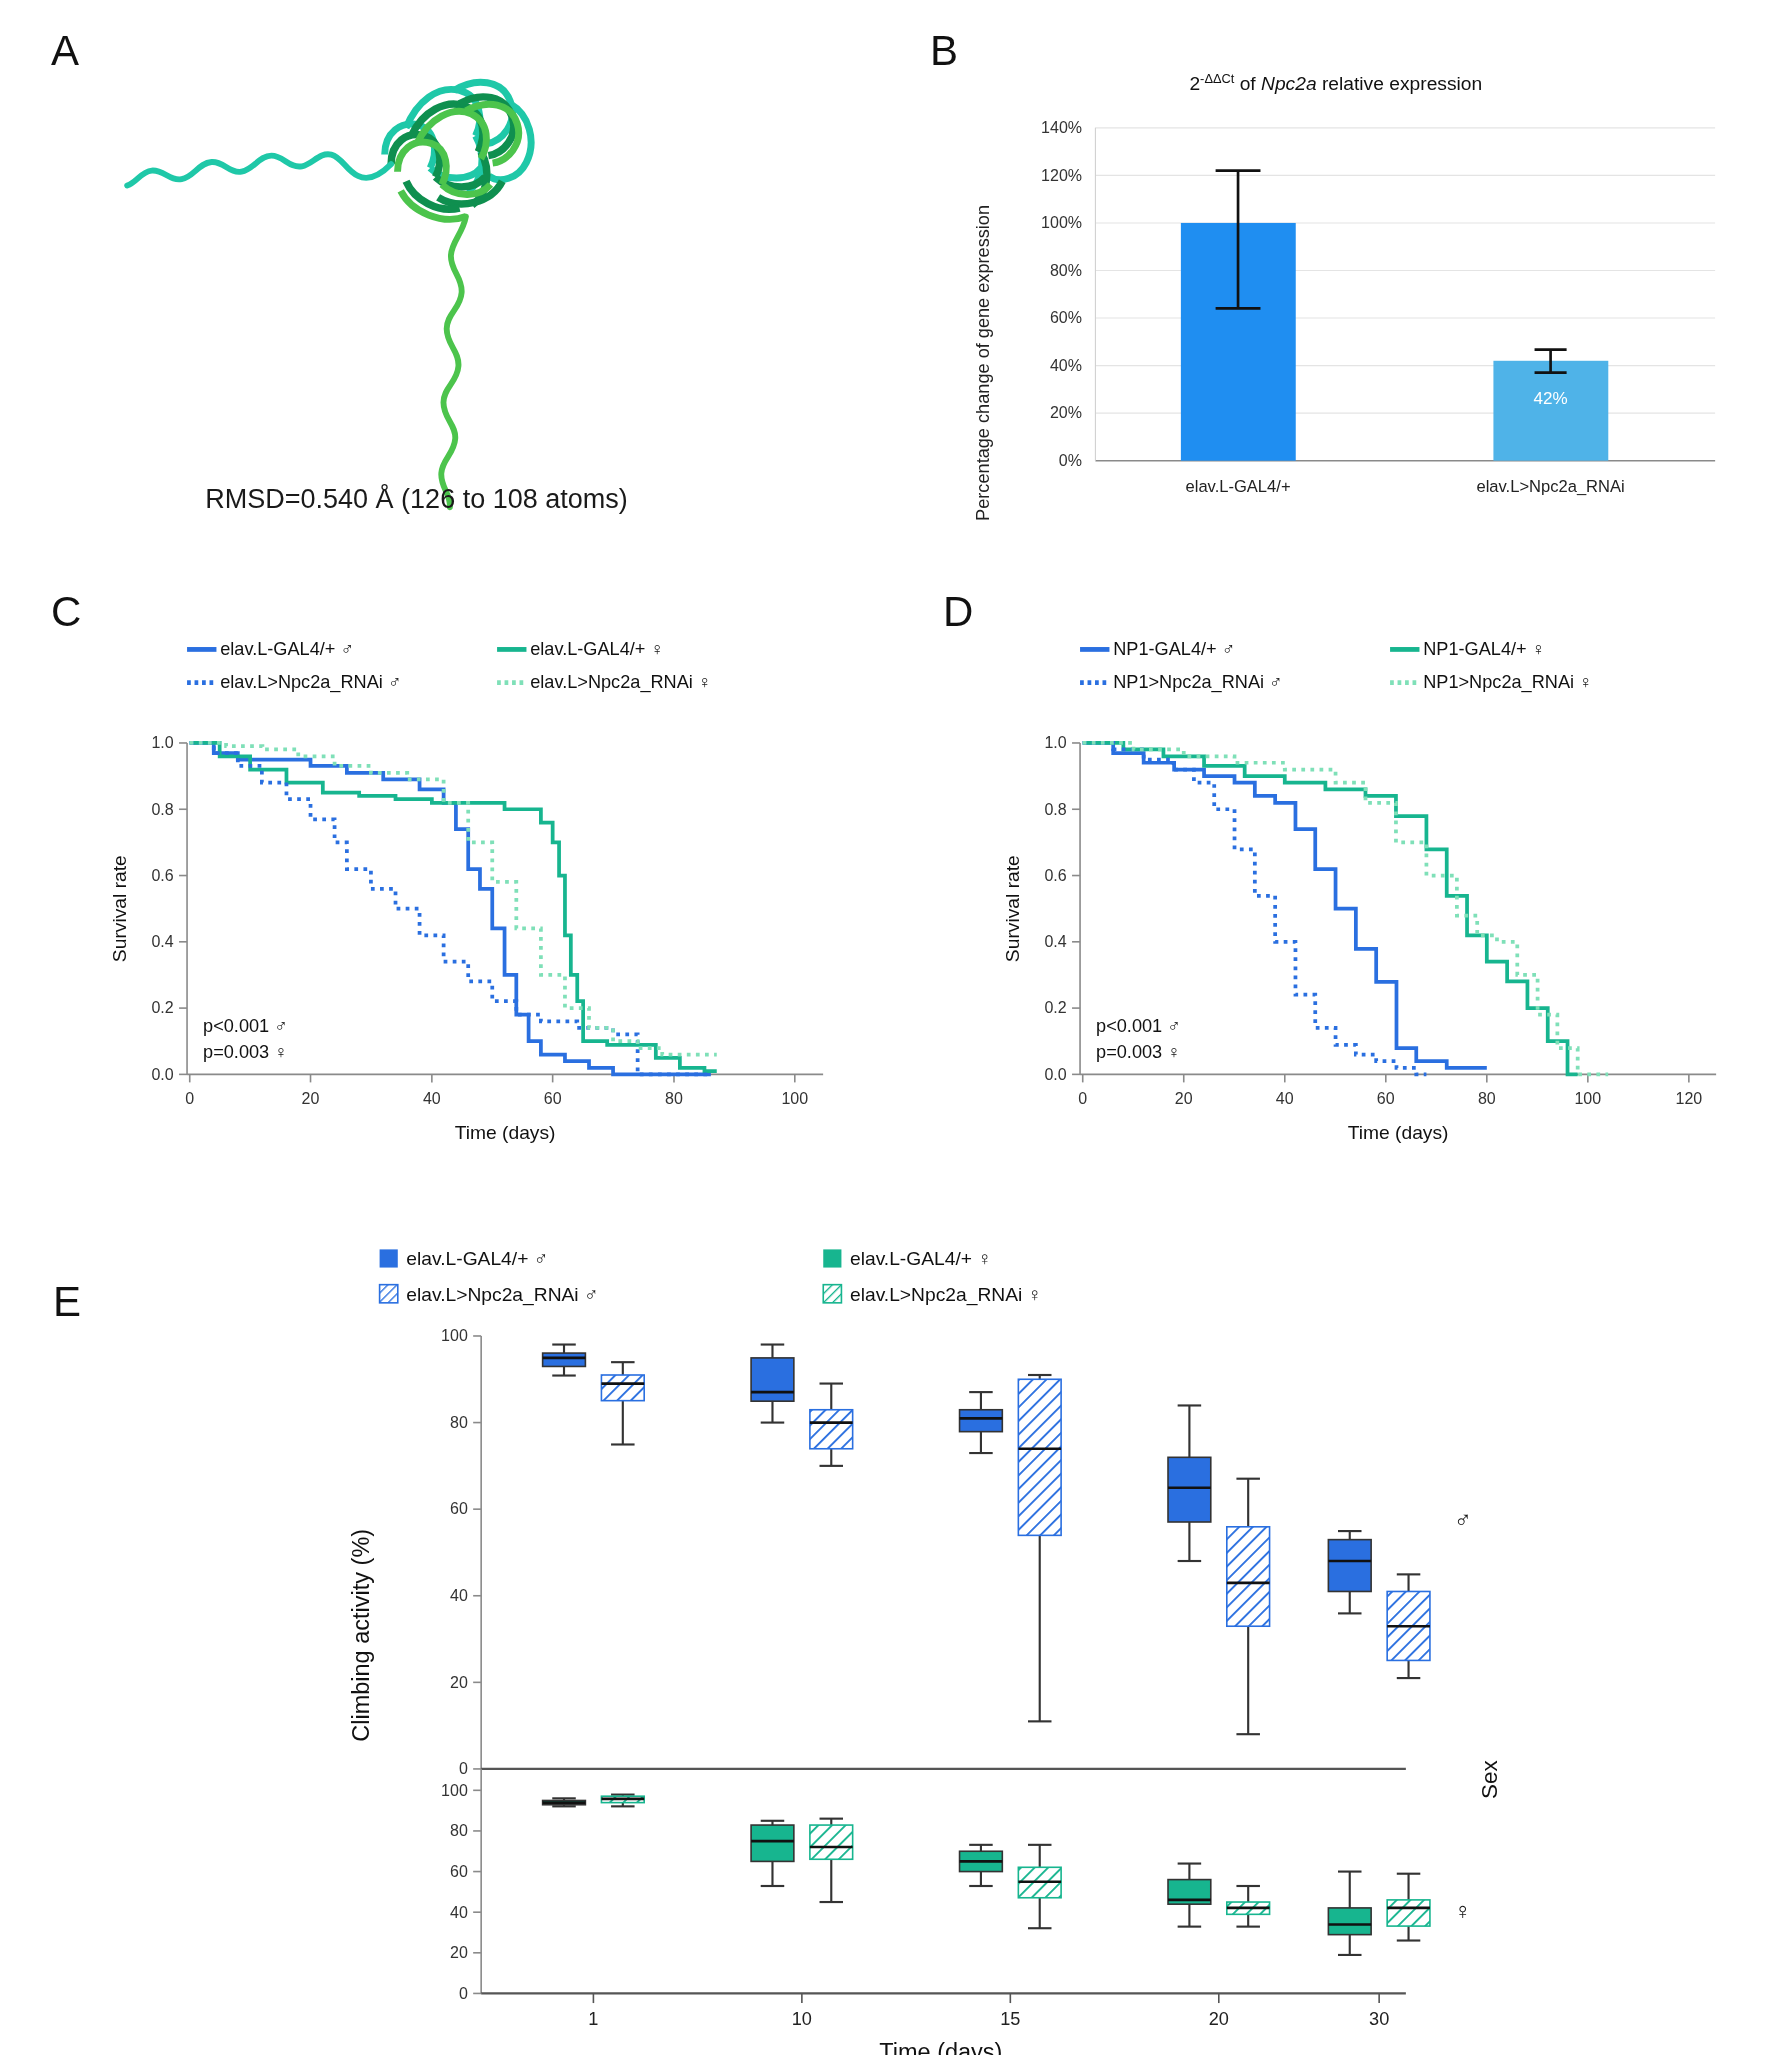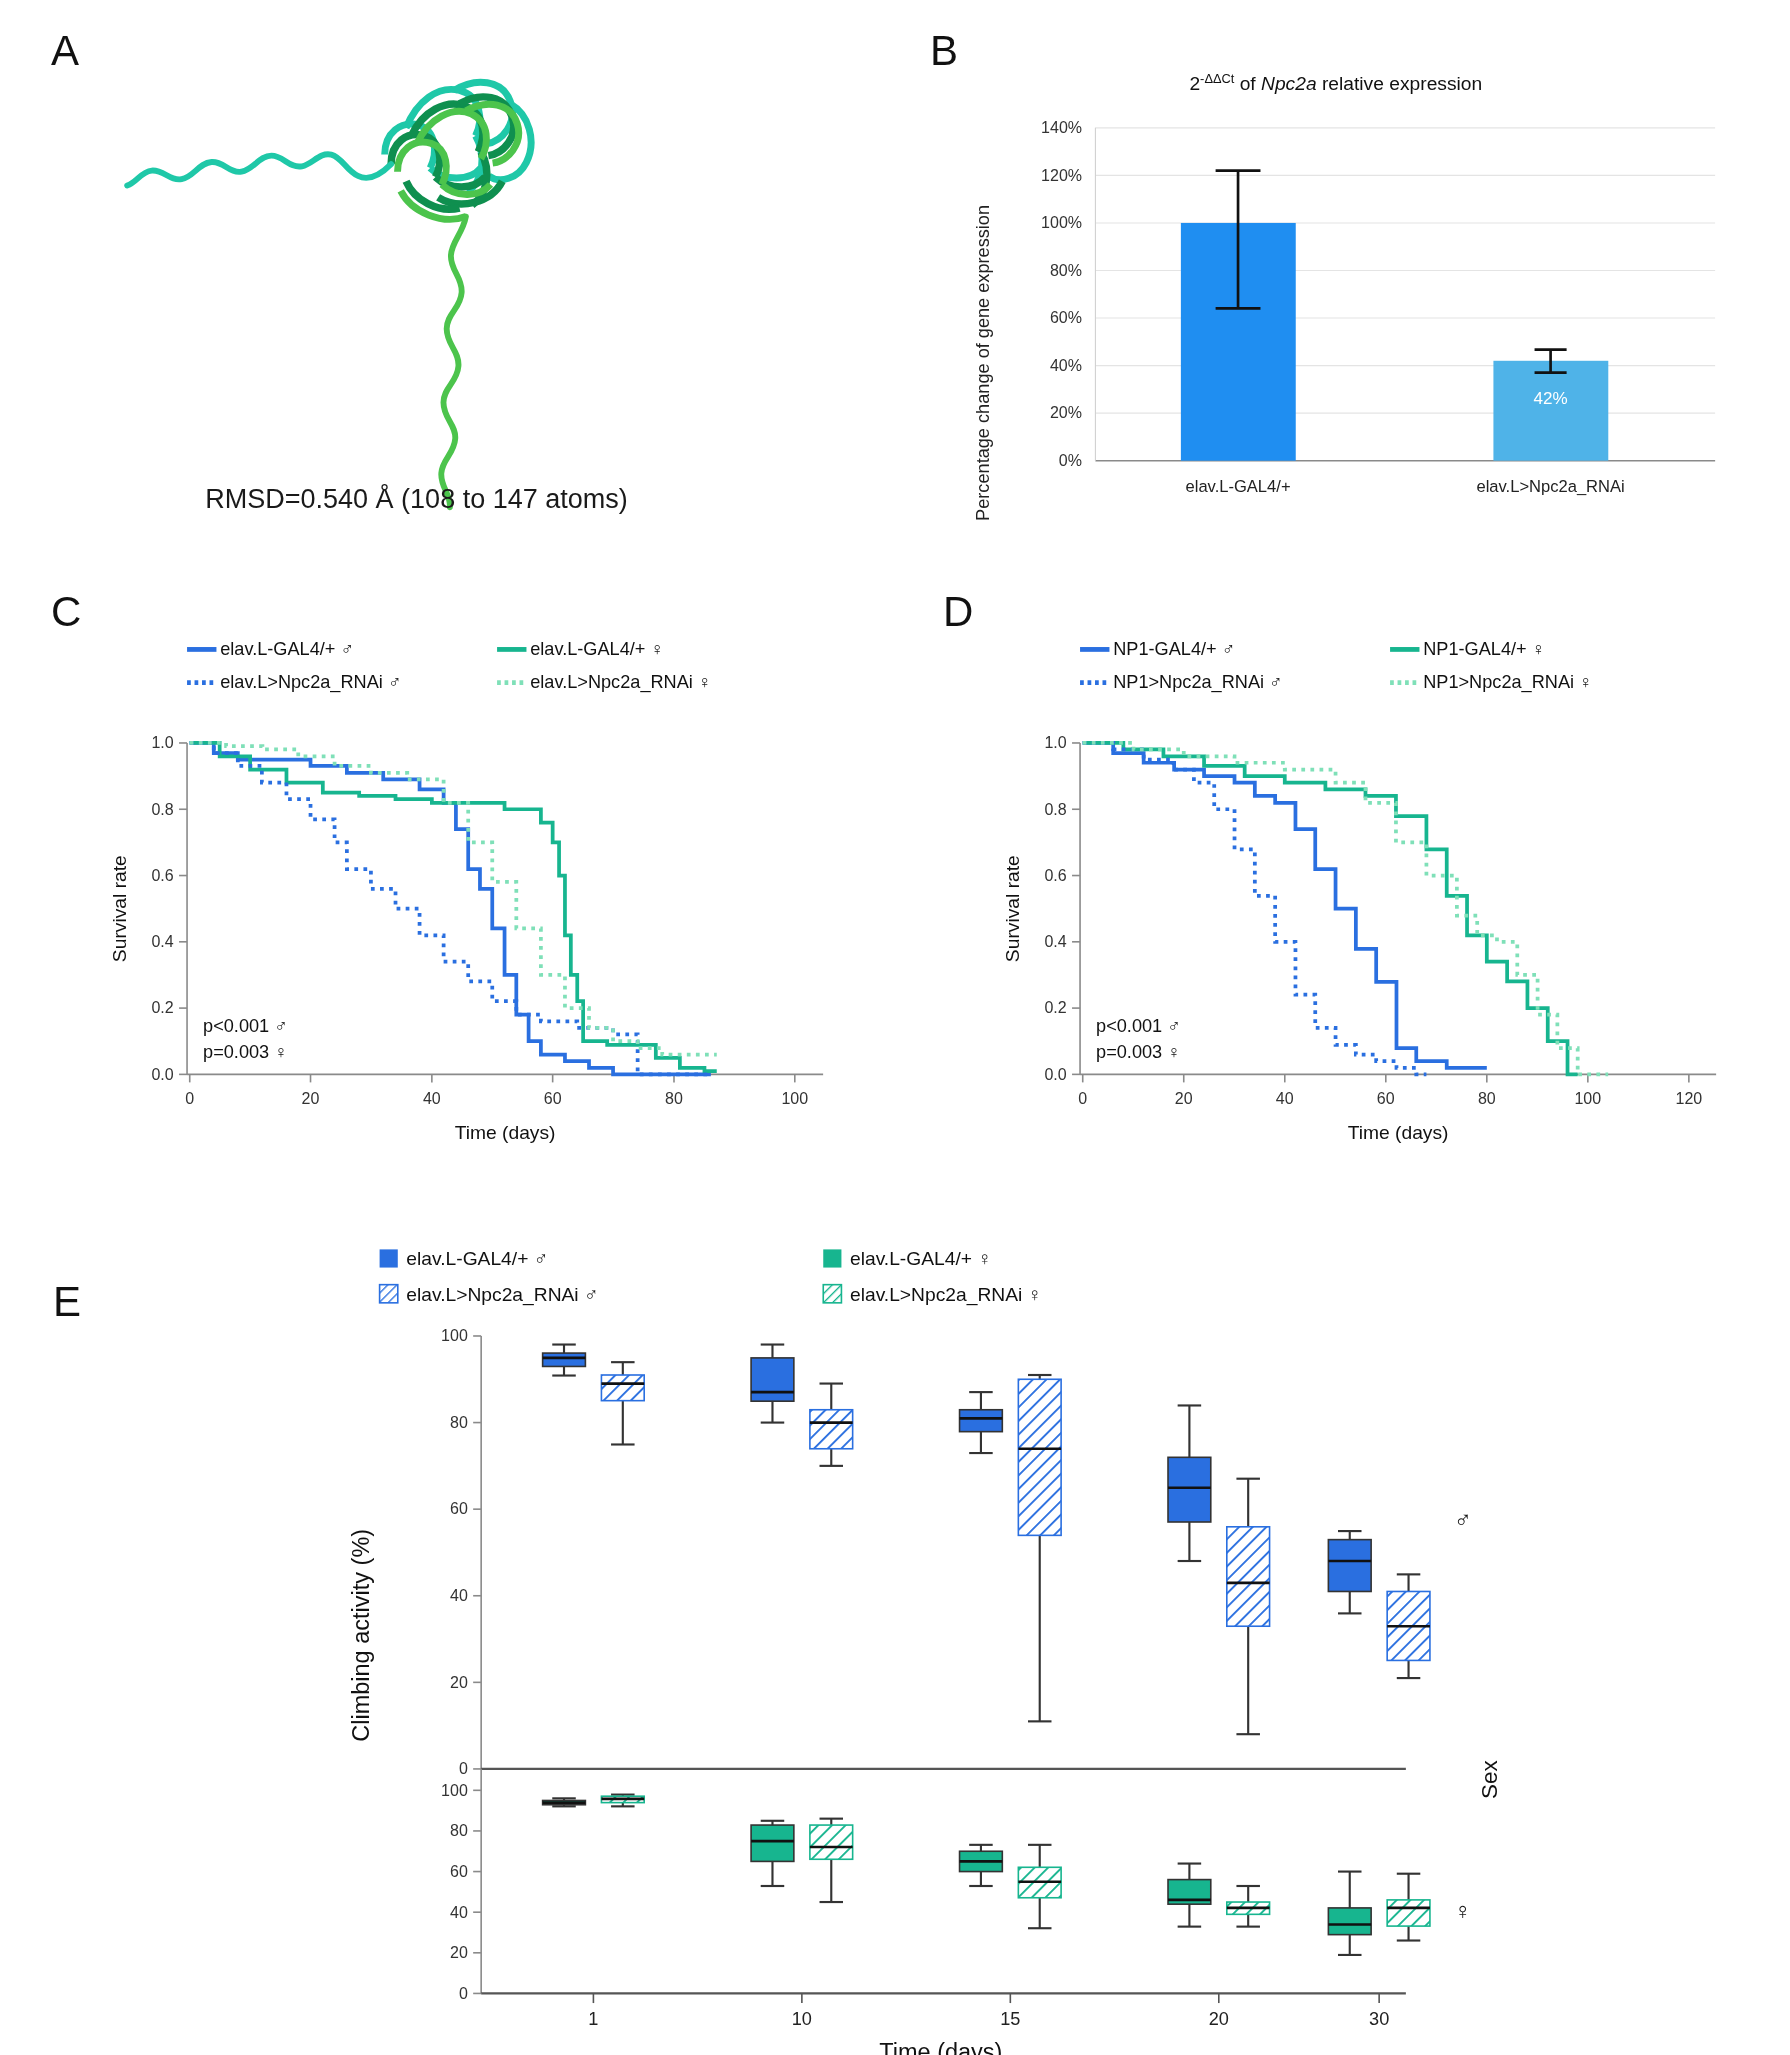--- a/index.html
+++ b/index.html
@@ -52,21 +52,21 @@
              C 312 266 302 292 280 296 C 258 300 246 278 224 280
              C 204 282 196 302 178 308" fill="none" stroke="#1fc8a8" stroke-width="11" stroke-linecap="round"></path>
 
     <path d="M812 366 C 806 398 786 412 784 438 C 782 466 806 480 804 508
              C 802 538 776 548 776 576 C 776 606 800 618 798 646
              C 796 676 770 686 770 714 C 770 744 794 756 792 782
              C 790 810 768 820 766 846 C 764 872 784 886 782 910" fill="none" stroke="#4cc44c" stroke-width="11" stroke-linecap="round"></path>
   </g>
 </svg>
 
-<div class="cap" style="position:absolute; left:176px; top:484px; width:481px; text-align:center; font-size:27px;">RMSD=0.540 Å (108 to 147 atoms)</div>
+<div class="cap" style="position:absolute; left:176px; top:484px; width:481px; text-align:center; font-size:27px;">RMSD=0.540 Å (126 to 108 atoms)</div>
 
 <div class="panel-letter" style="left:930px; top:27px;">B</div>
 
 <svg width="855" height="577" style="position:absolute; left:919px; top:21.4px;" viewBox="0 0 1600 1080">
 
   <g>
     <text x="780" y="130" text-anchor="middle" font-size="36" fill="#111" font-family="Liberation Sans, sans-serif">
       <tspan>2</tspan><tspan dy="-14" font-size="24">-ΔΔCt</tspan><tspan dy="14" font-size="36"> of </tspan><tspan font-style="italic" font-size="36">Npc2a</tspan><tspan font-size="36"> relative expression</tspan>
     </text>
   </g>

